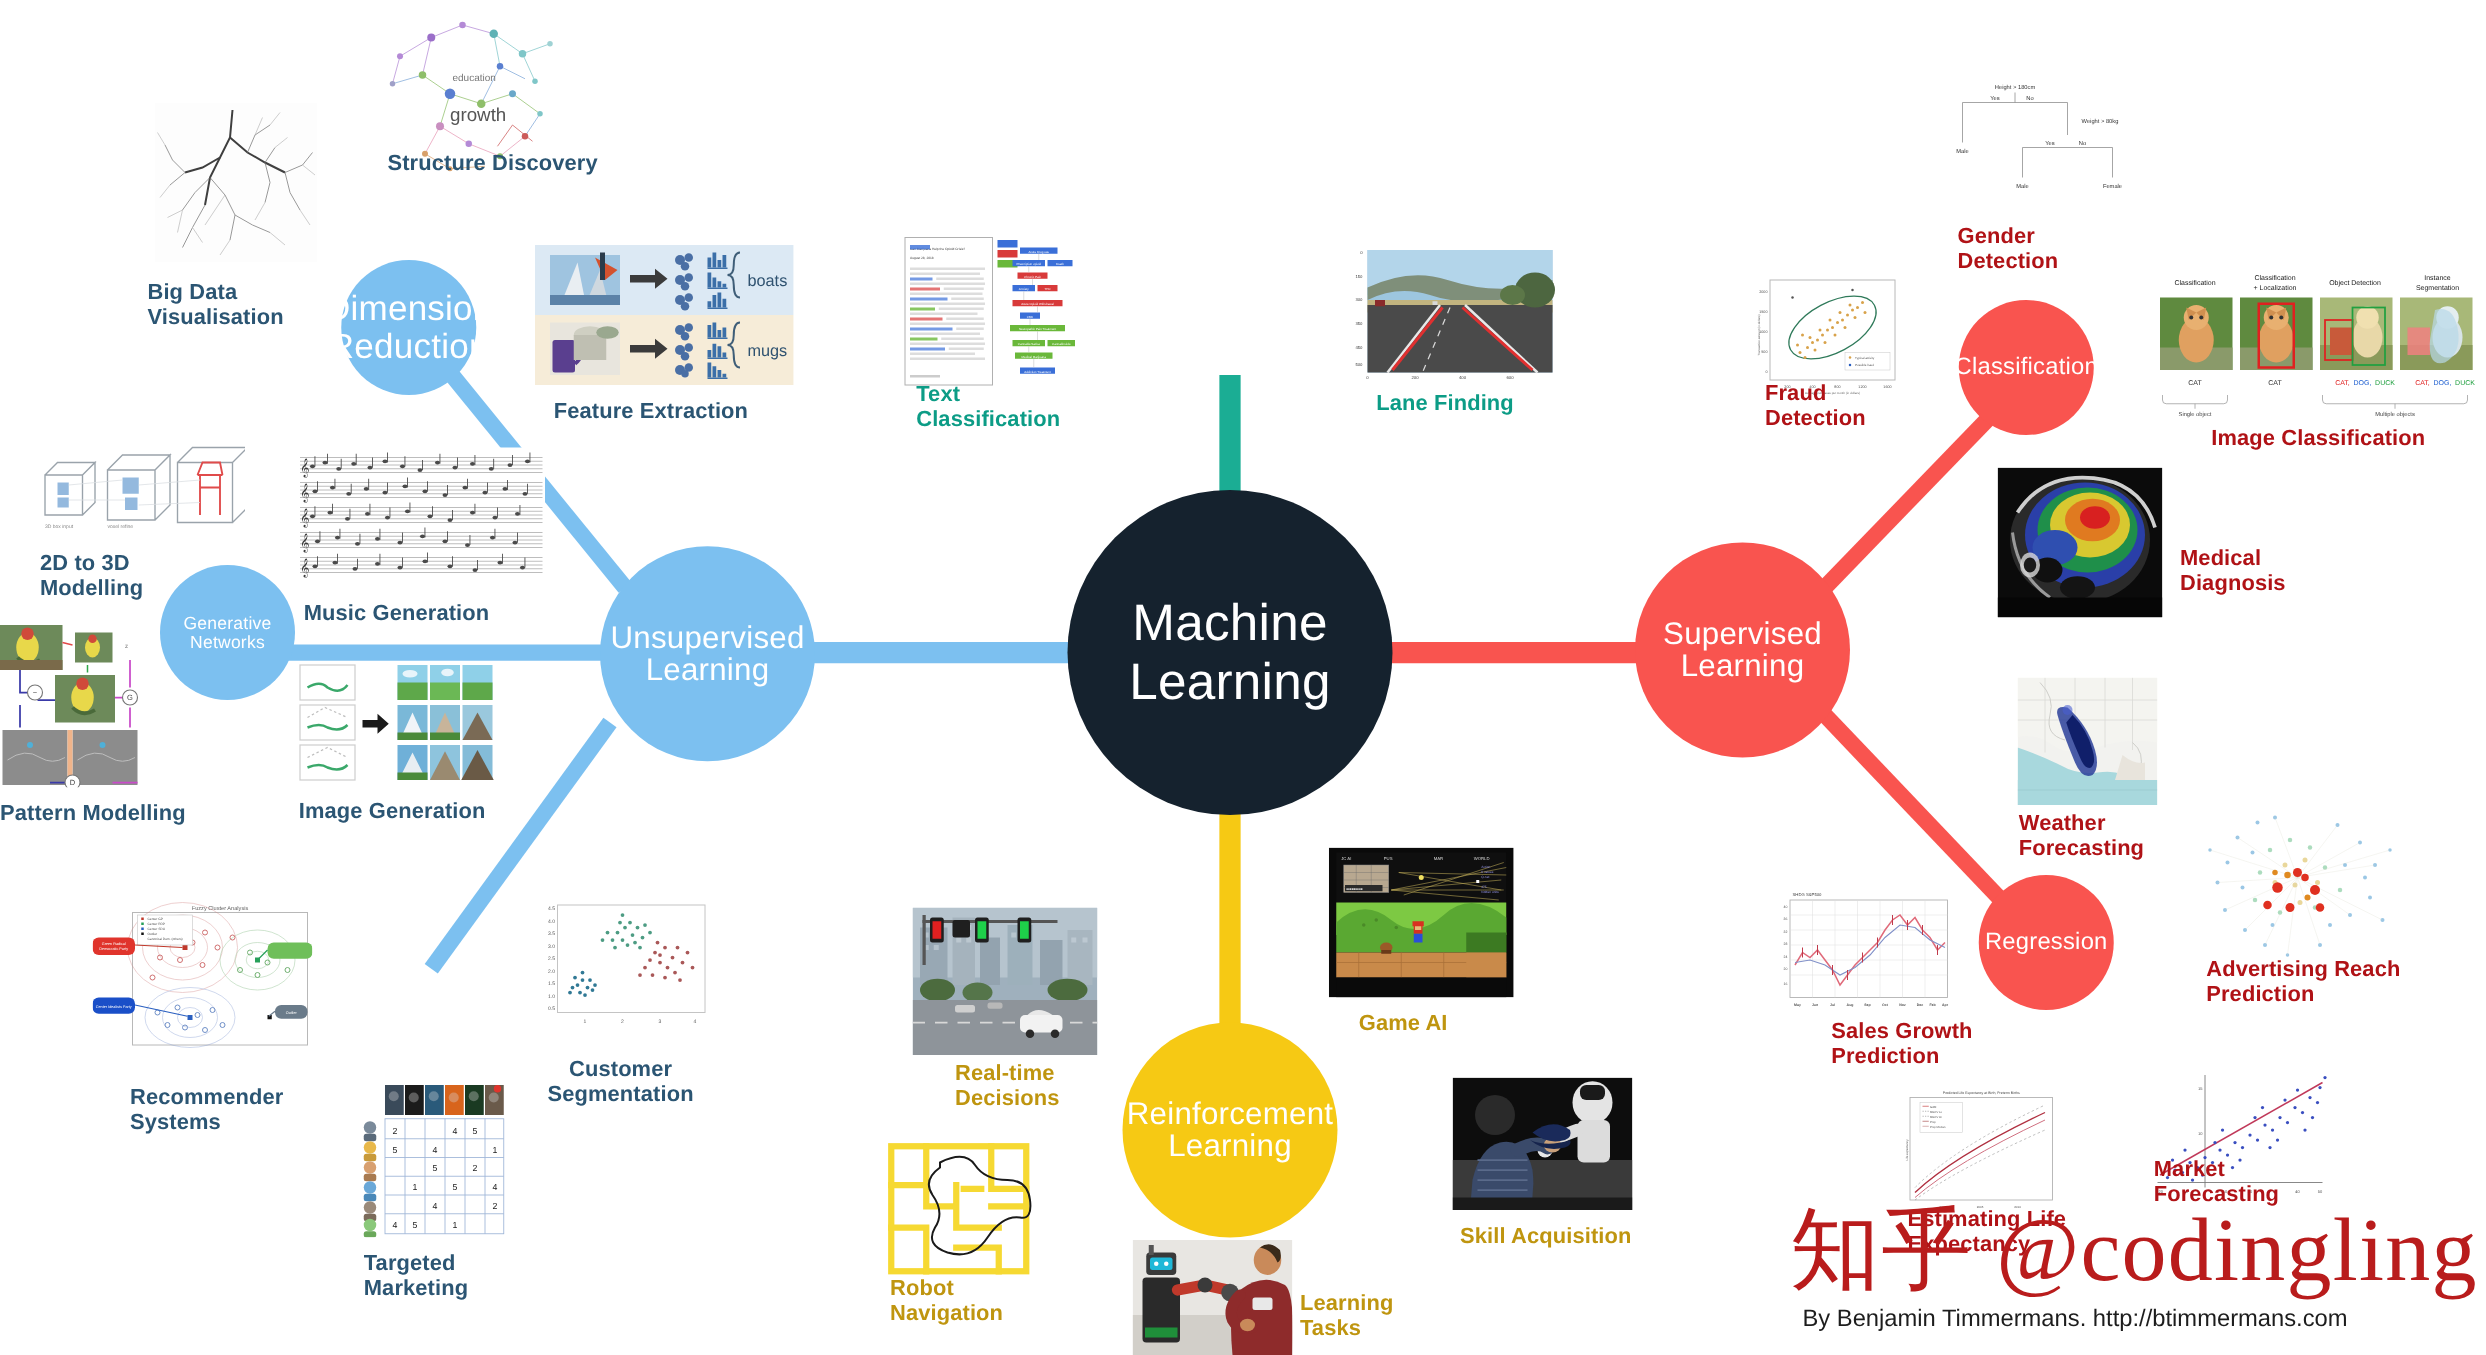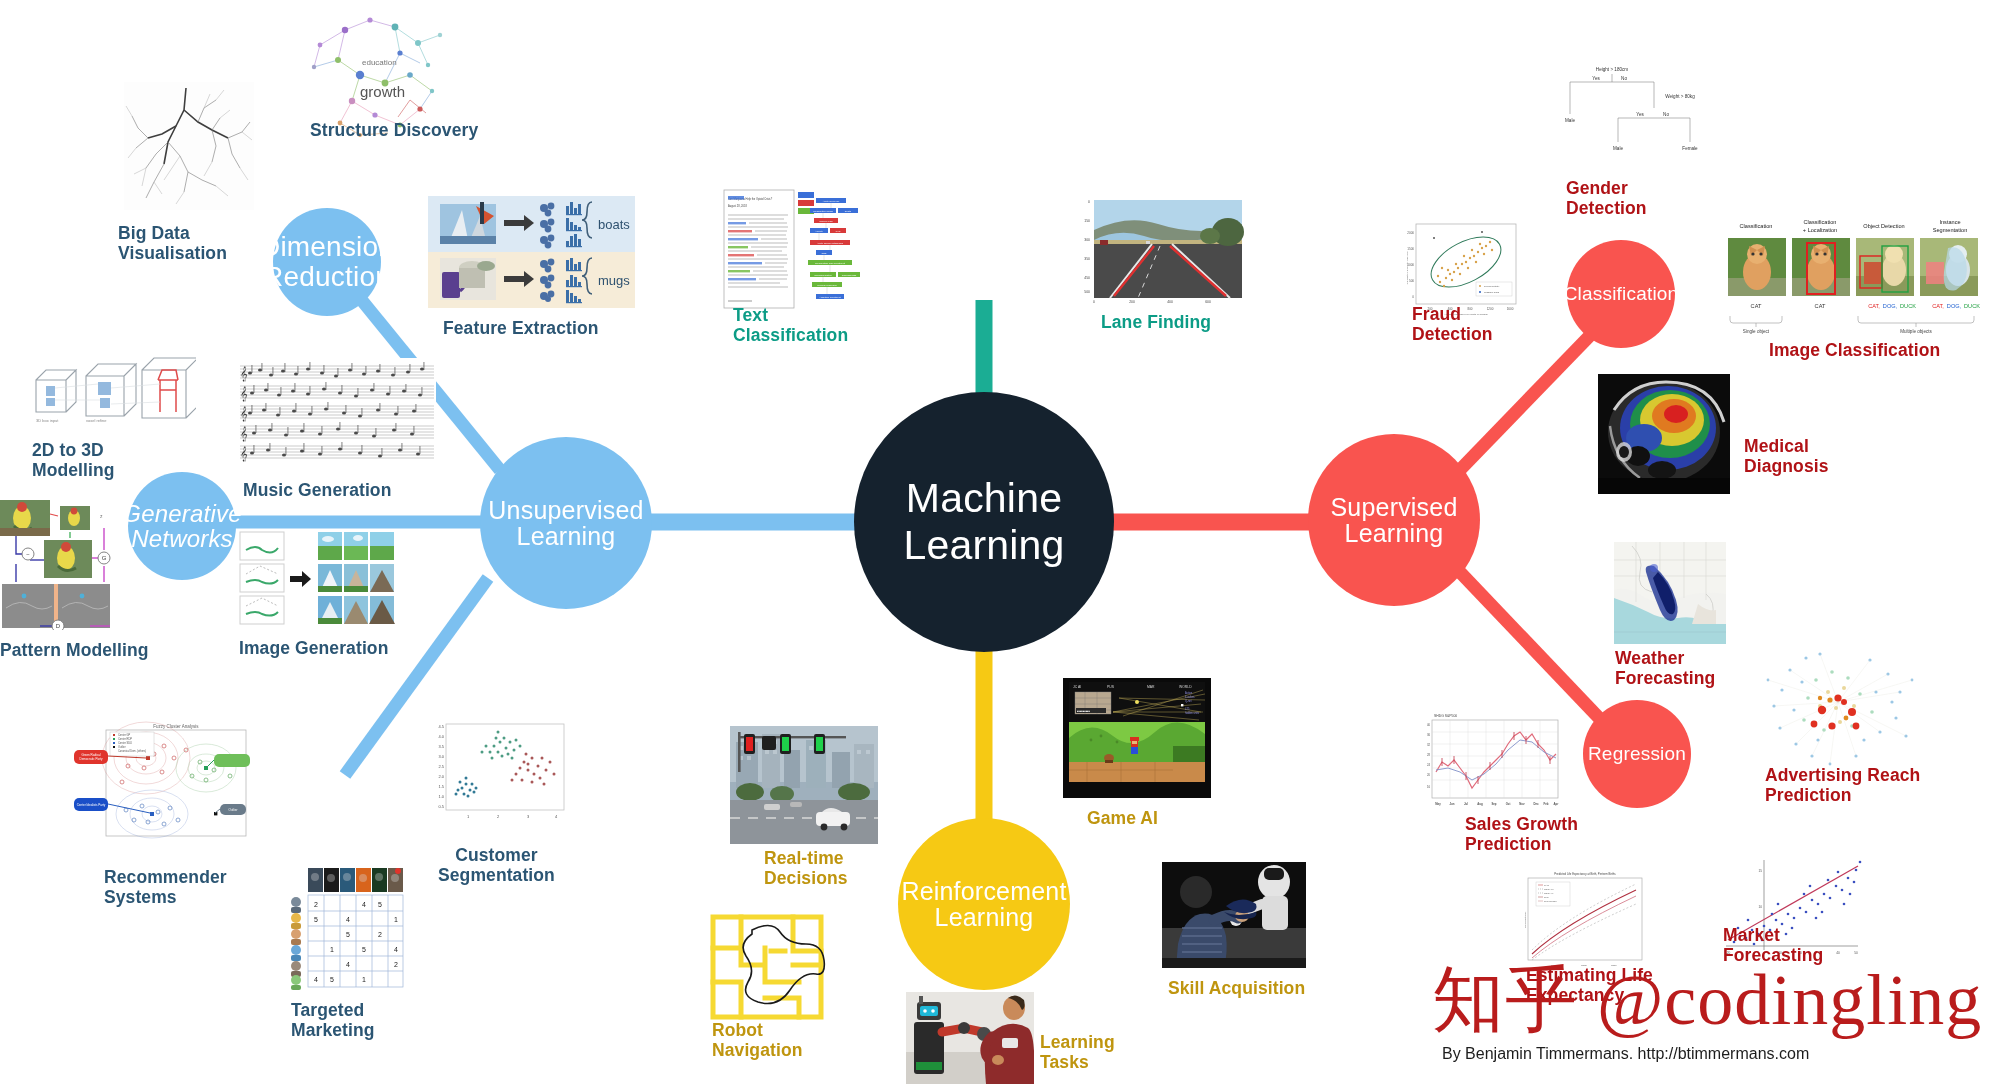--- a/index.html
+++ b/index.html
@@ -69,21 +69,21 @@
     color: #b91c1c;
     font-size: 72px;
     letter-spacing: 1px;
     z-index: 9;
     font-family: "Liberation Serif", serif;
     white-space: nowrap;
   }
   .credit {
     position: absolute;
     color: #1d1d1d;
-    font-size: 16px;
+    font-size: 19px;
     z-index: 9;
     white-space: nowrap;
   }
 </style>
 </head>
 <body>
 
 <div id="stage">
 
   <svg class="links" viewBox="0 0 1989 1084">
@@ -128,21 +128,21 @@
   <div class="node node-branch c-red" style="left:1308px; top:434px; width:172px; height:172px;">
     <span>Supervised
 Learning</span>
   </div>
 
   <div class="node node-leaf c-blue" style="left:273px; top:208px; width:108px; height:108px;">
     <span>Dimension
 Reduction</span>
   </div>
 
-  <div class="node node-leaf c-blue" style="left:128px; top:472px; width:108px; height:108px; font-size:24px;font-style:italic;">
+  <div class="node node-leaf c-blue" style="left:128px; top:452px; width:108px; height:108px; font-size:14px;">
     <span>Generative
 Networks</span>
   </div>
 
 
   <div class="node node-leaf c-red" style="left:1567px; top:240px; width:108px; height:108px; font-size:19px;">
     <span>Classification</span>
   </div>
 
   <div class="node node-leaf c-red" style="left:1583px; top:700px; width:108px; height:108px; font-size:19px;">

